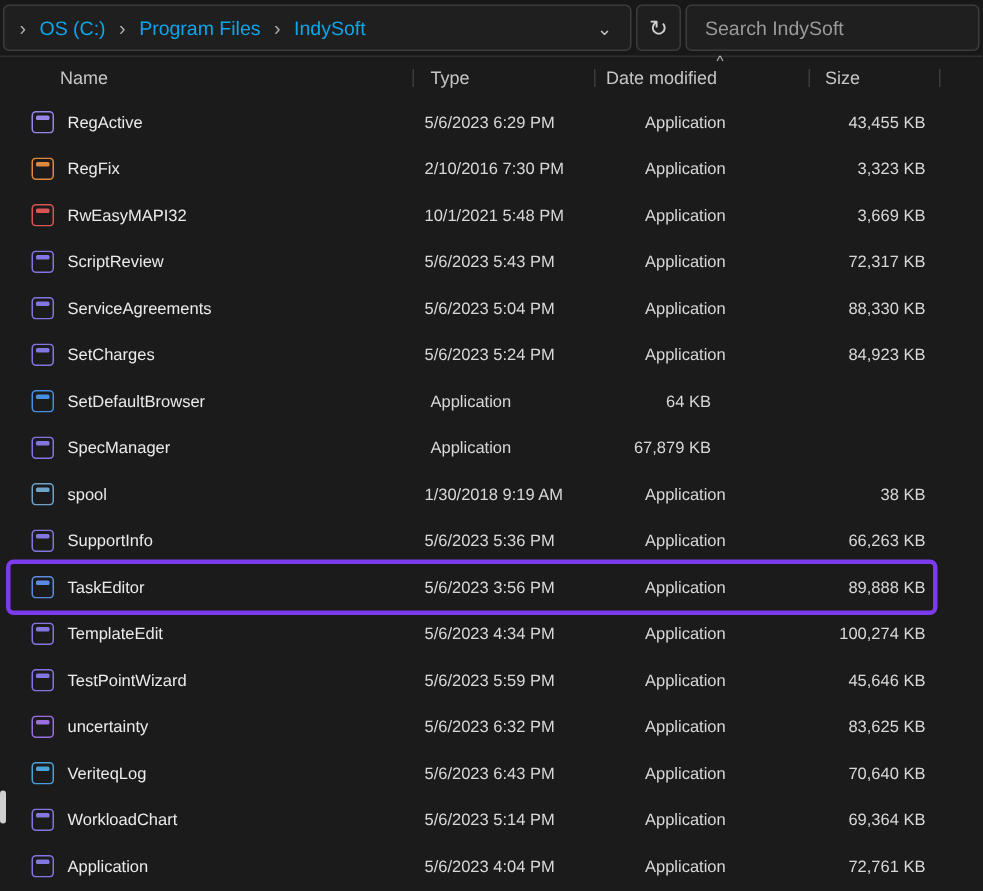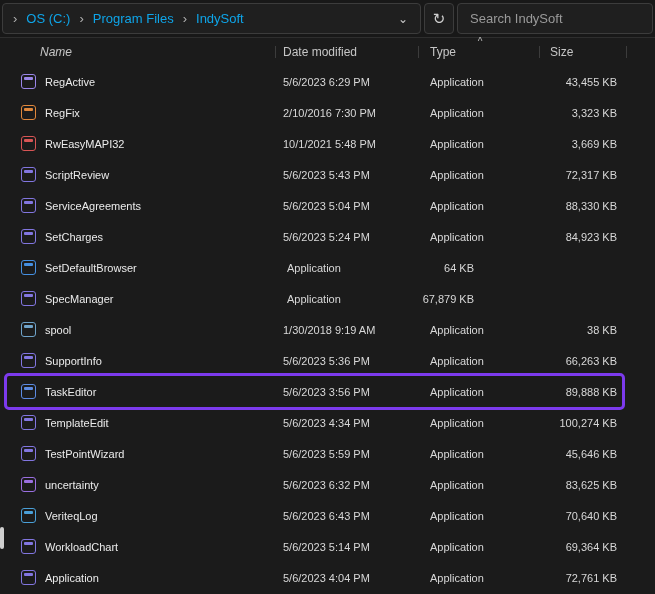--- a/index.html
+++ b/index.html
@@ -44,21 +44,21 @@
 
   
   .header-row {
     height:28px; display:flex; align-items:center; position:relative;
     color:#c6c6c6; font-size:12px;
   }
   .hcell { position:relative; height:100%; display:flex; align-items:center; }
   .hcell::after {
     content:""; position:absolute; right:0; top:8px; bottom:8px; width:1px; background:#3c3c3c;
   }
-  .h-name { width:276px; padding-left:40px;font-style:italic; }
+  .h-name { width:276px; padding-left:40px; }
   .h-date { width:143px; padding-left:7px; }
   .h-type { width:121px; padding-left:11px; }
   .h-size { width:87px; padding-left:10px; }
   .sort-caret {
     position:absolute; left:473px; top:-1px; width:14px; text-align:center;
     color:#bdbdbd; font-size:10px; line-height:10px;
   }
 
   
   .rows { position:relative; }
@@ -107,26 +107,26 @@
   </div>
   <div class="search">
     <input type="text" placeholder="Search IndySoft" style="">
   </div>
 </div>
 
 <div class="header-row">
   <div class="hcell h-name">
     <span>Name</span>
   </div>
+  <div class="hcell h-type">
+    <span>Type</span>
+  </div>
   <div class="hcell h-date">
     <span>Date modified</span>
   </div>
-  <div class="hcell h-type">
-    <span>Type</span>
-  </div>
   <div class="hcell h-size">
     <span>Size</span>
   </div>
   <span class="sort-caret">^</span>
 </div>
 
 <div class="rows" id="rows">
     <div class="row">
     <div class="c-name">
       <span class="app-icon" style="color: rgb(154, 134, 232);">

